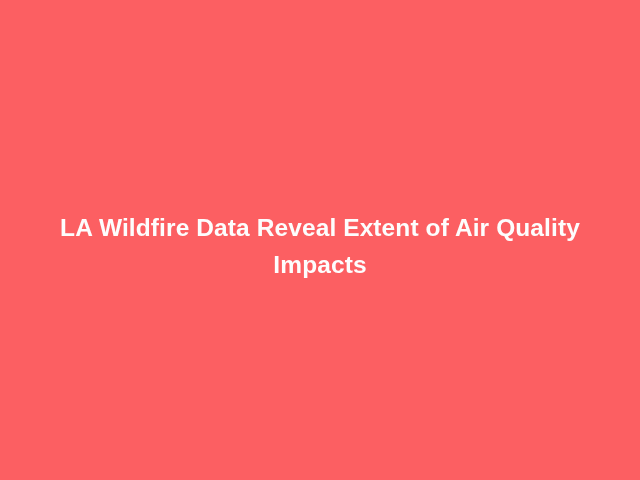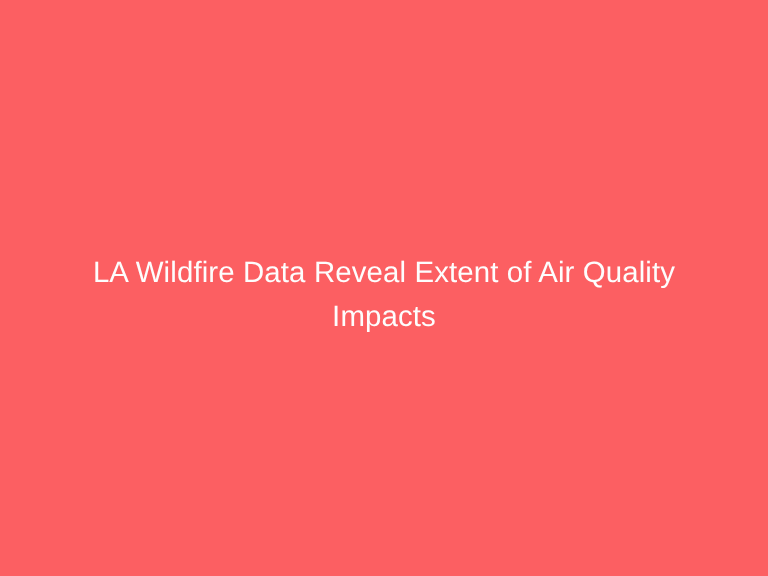--- a/index.html
+++ b/index.html
@@ -40,21 +40,21 @@
     align-items: center;
     
     transform: translateY(6px);
   }
 
   .headline {
     margin: 0;
     max-width: 520px;
     font-family: "Liberation Sans", sans-serif;
     font-size: 24.5px;
-    font-weight: 400;
+    font-weight: 700;
     line-height: 37px;
     letter-spacing: 0.1px;
     color: #fdfdfd;
     text-align: center;
     text-rendering: optimizeLegibility;
     -webkit-font-smoothing: antialiased;
     word-wrap: break-word;
   }
 </style>
 </head>

